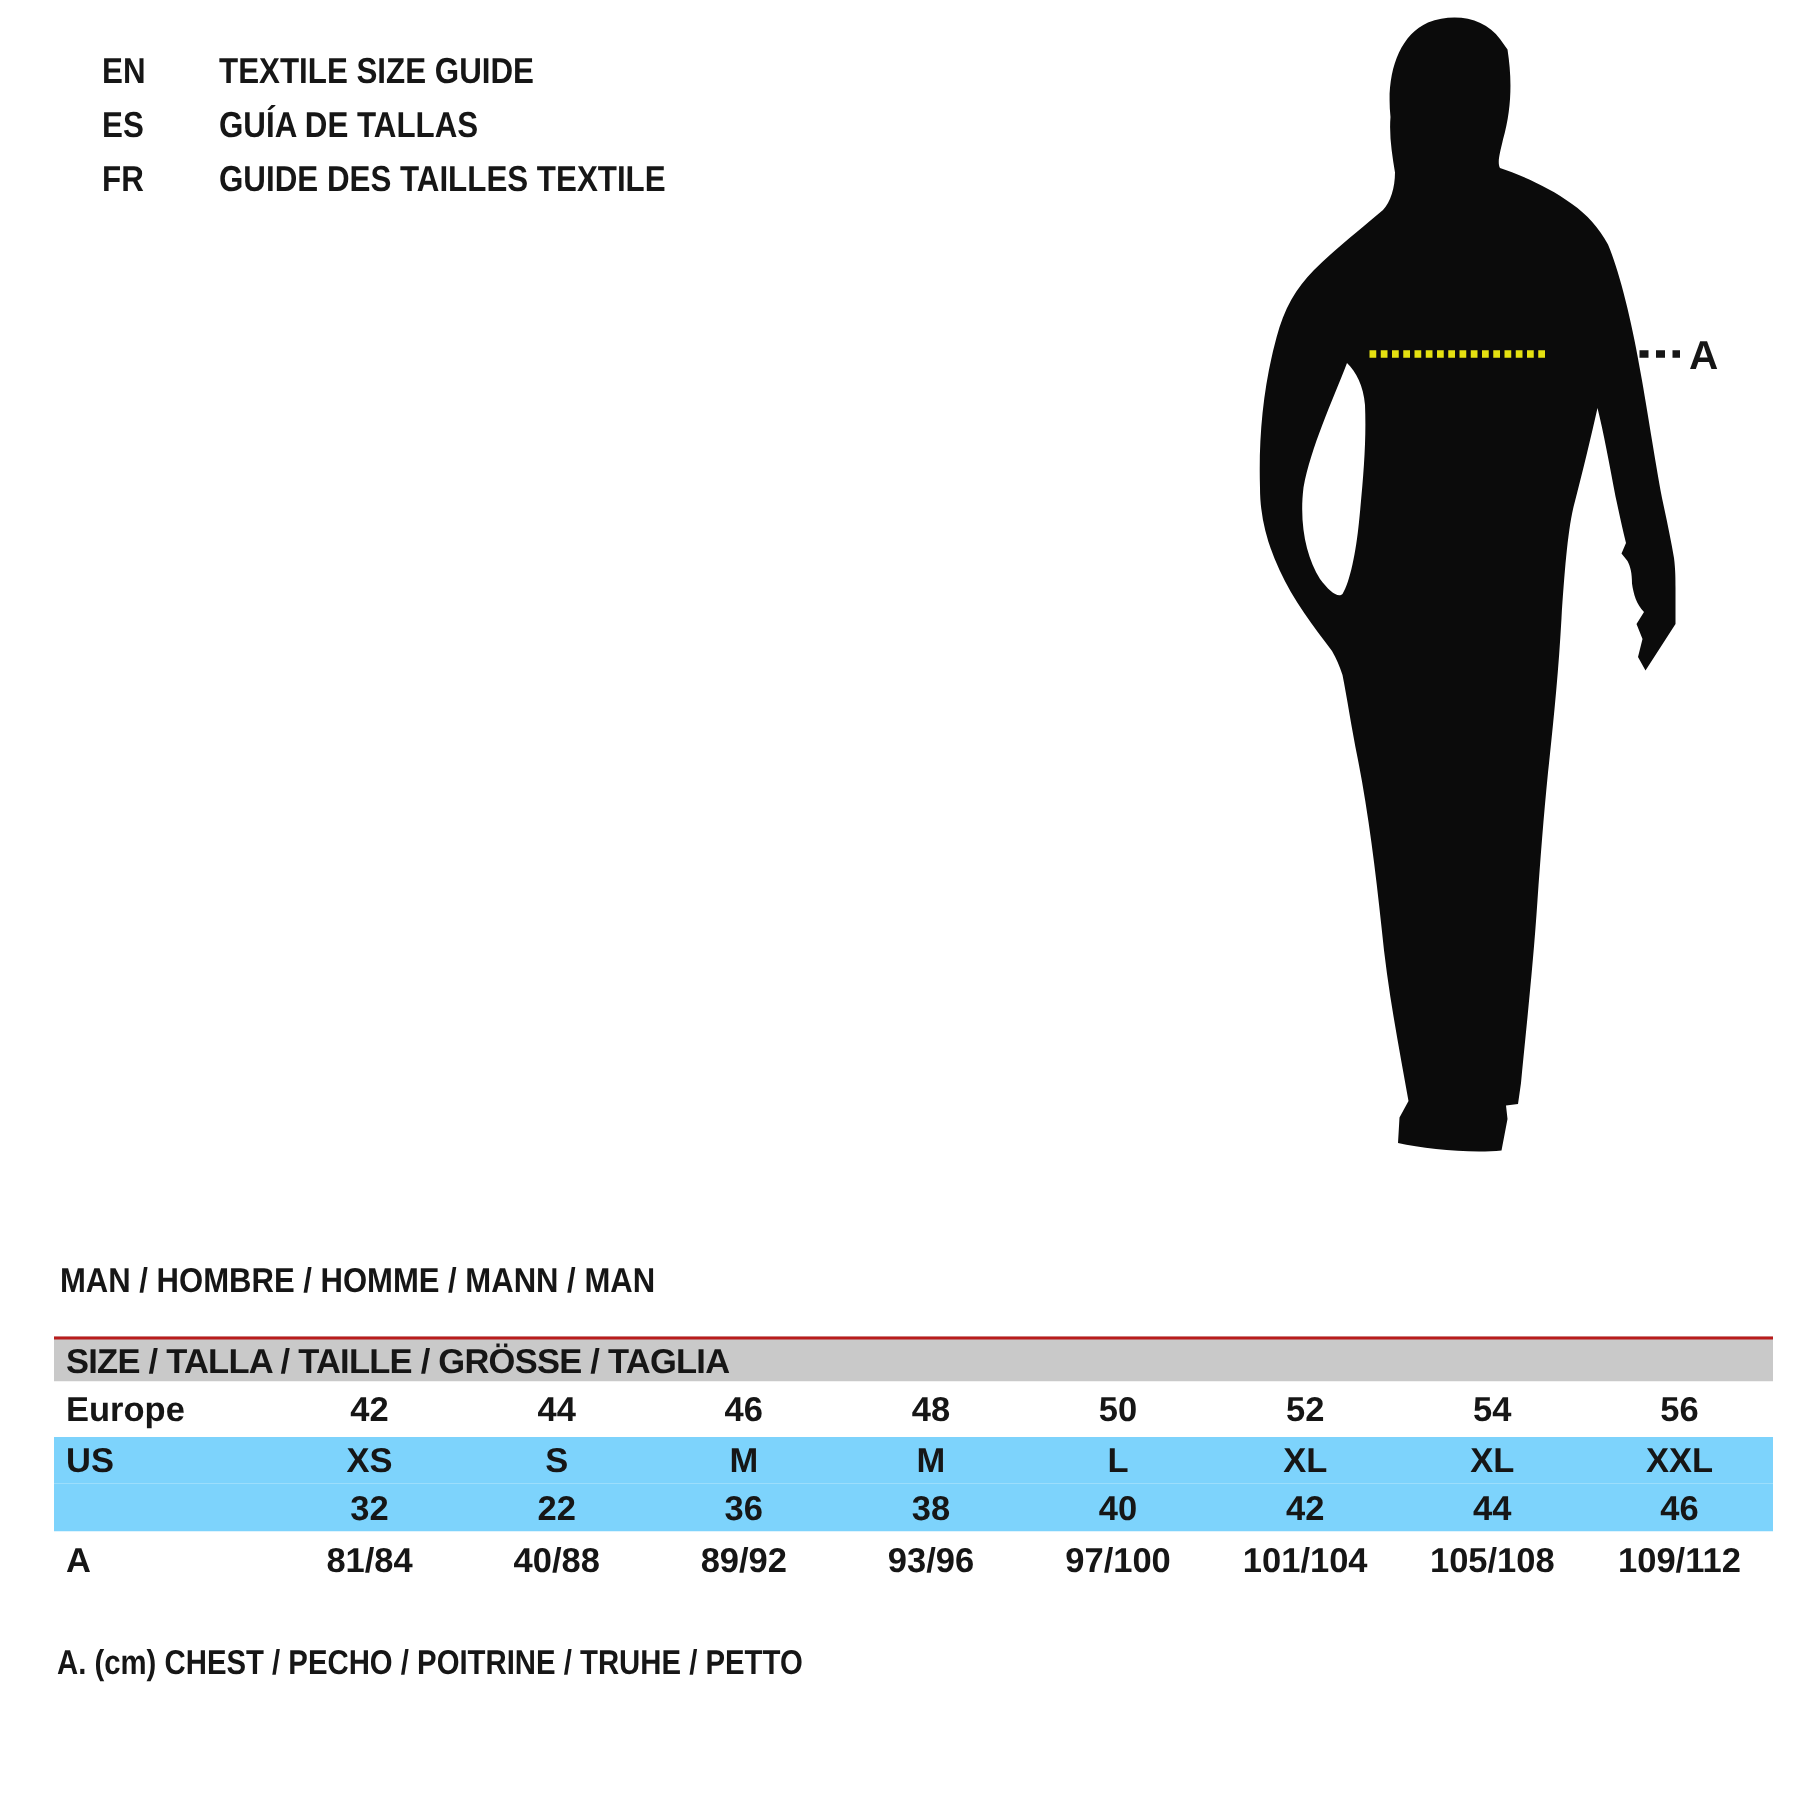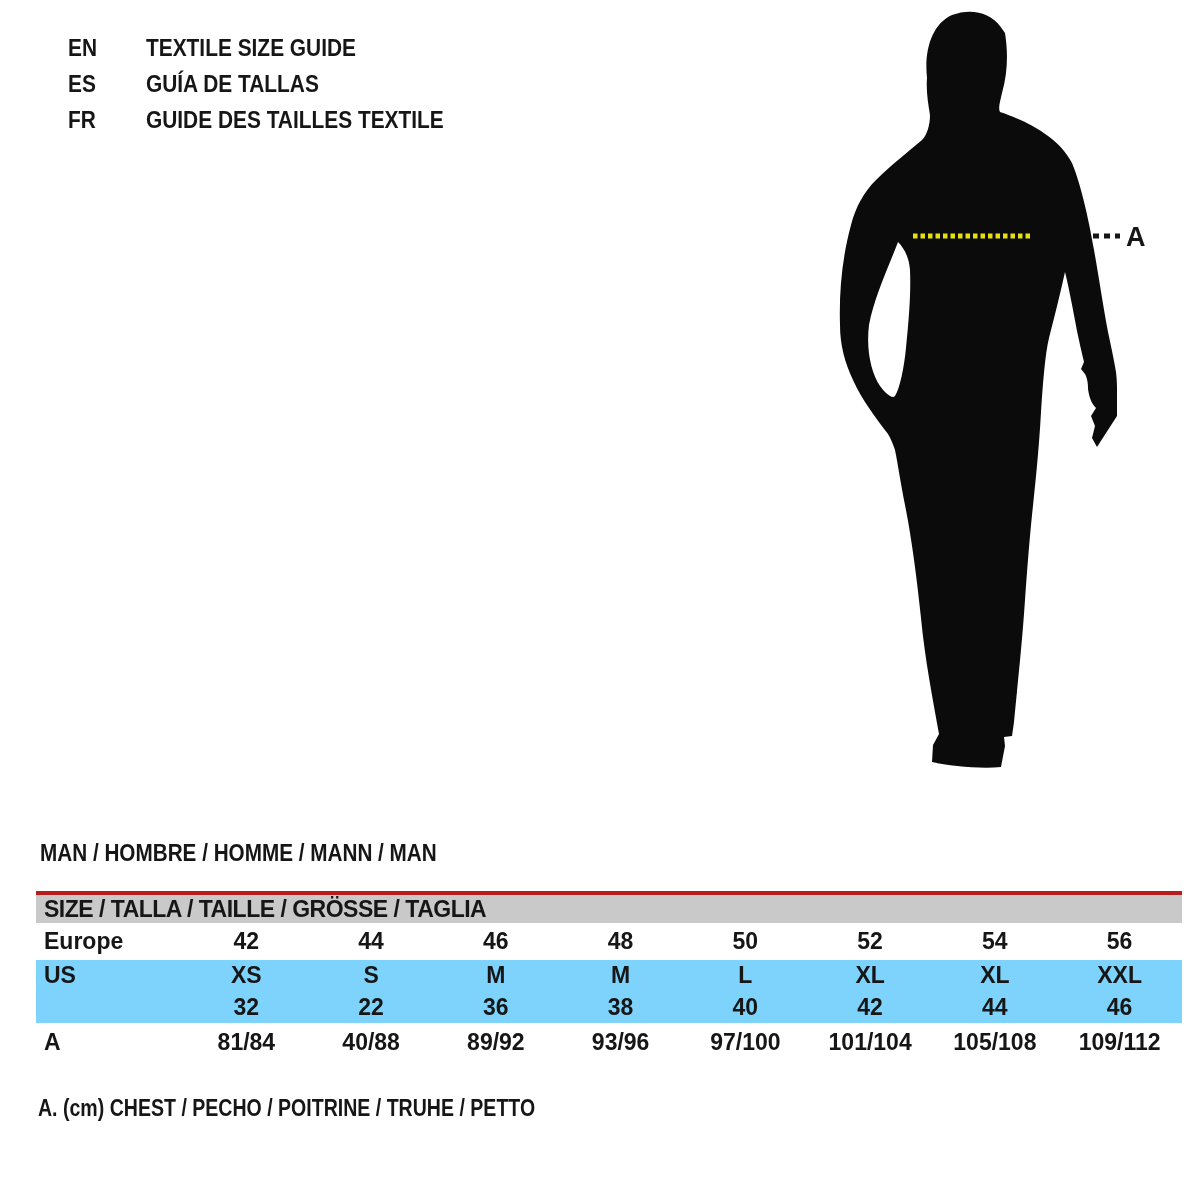--- a/index.html
+++ b/index.html
@@ -20,21 +20,21 @@
   .figure{position:absolute;left:820px;top:0;width:380px;height:800px;}
   .figure svg{display:block;width:380px;height:800px;}
   .figure text{font-family:"Liberation Sans",sans-serif;font-weight:bold;font-size:27px;fill:#161616;}
 
   
   .section-title{position:absolute;left:40px;top:840px;font-size:23px;font-weight:bold;
                  transform:scaleX(.9);transform-origin:0 0;white-space:nowrap;}
 
   
   .size-table{position:absolute;left:36px;top:891px;width:1146px;font-weight:bold;font-size:23px;}
-  .t-header{height:28px;line-height:28px;background:#c9c9c9;border-top:4px solid #b91c1c;
+  .t-header{height:28px;line-height:28px;background:#c9c9c9;border-top:2px solid #b91c1c;
             padding-left:8px;letter-spacing:-0.5px;}
   .t-row{display:flex;}
   .t-row.white{background:#ffffff;justify-content:flex-end;}
   .t-row.gray{background:#7dd3fc;}
   .r-europe{height:37px;line-height:37px;}
   .r-us{height:31px;line-height:31px;}
   .r-num{height:32px;line-height:32px;}
   .r-a{height:38px;line-height:38px;}
   .t-cell{flex:1;text-align:center;}
   .t-cell.lab{flex:0 0 140px;text-align:left;padding-left:8px;}

